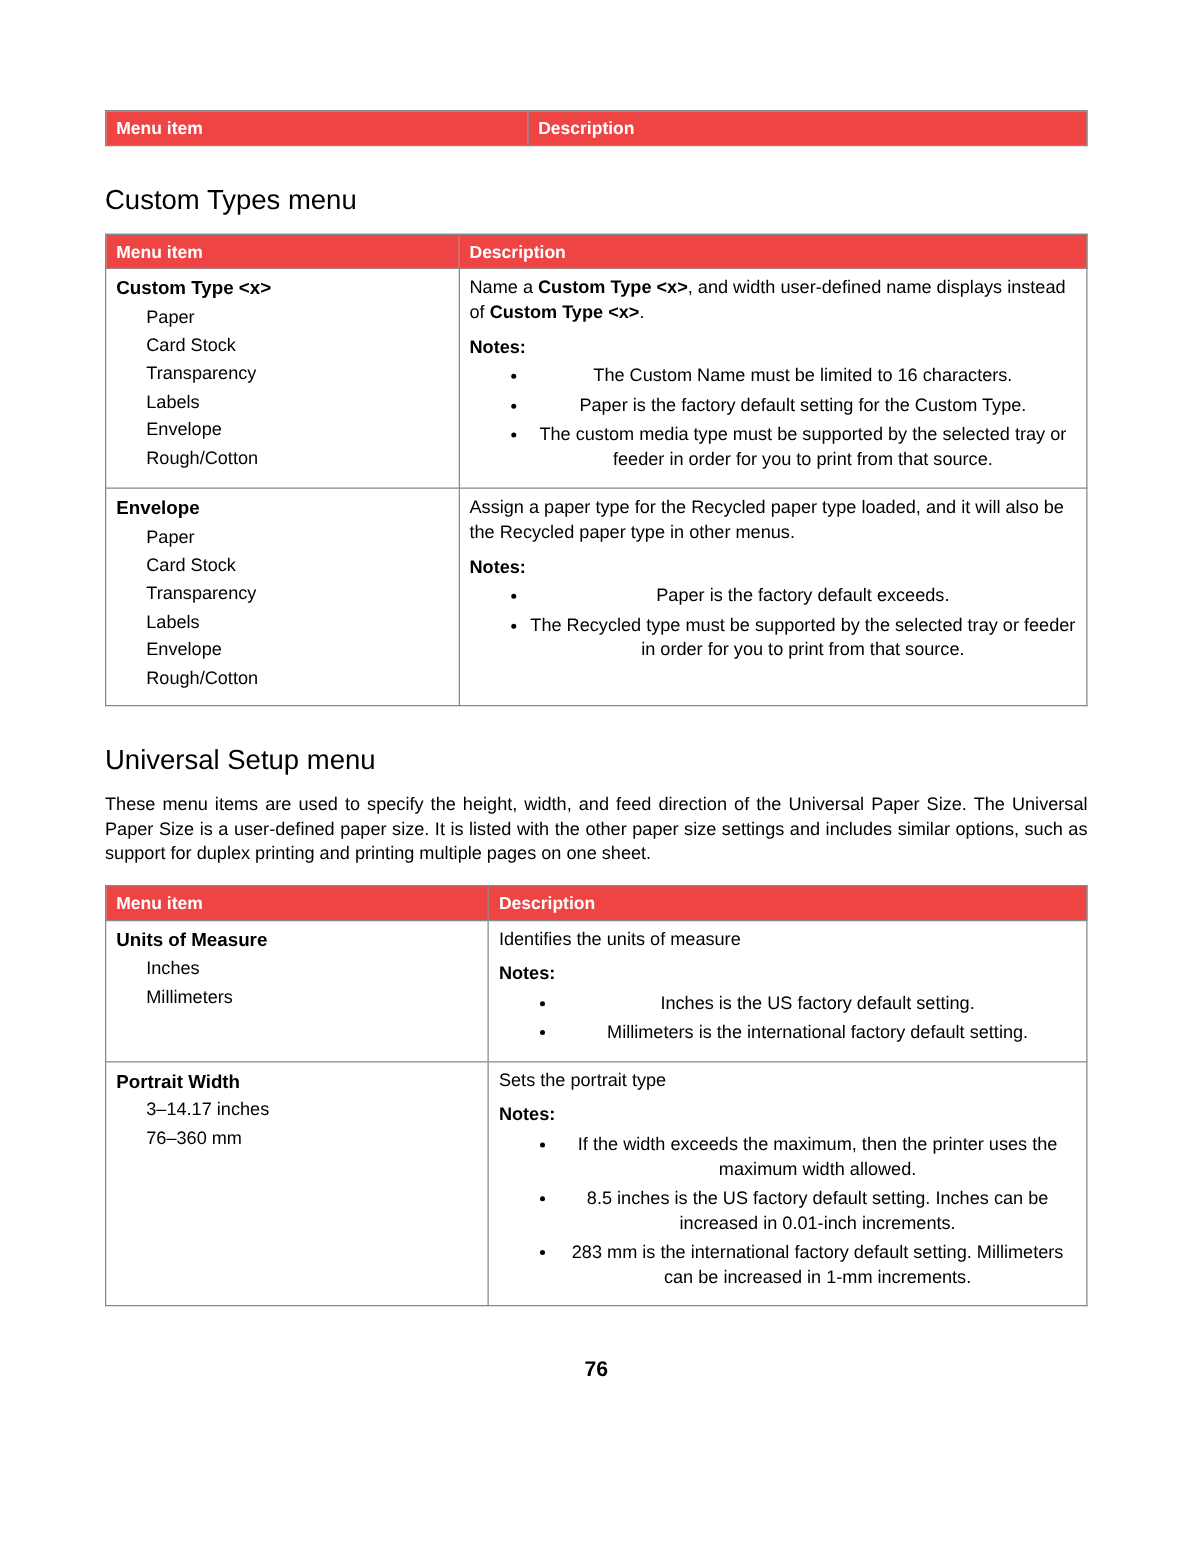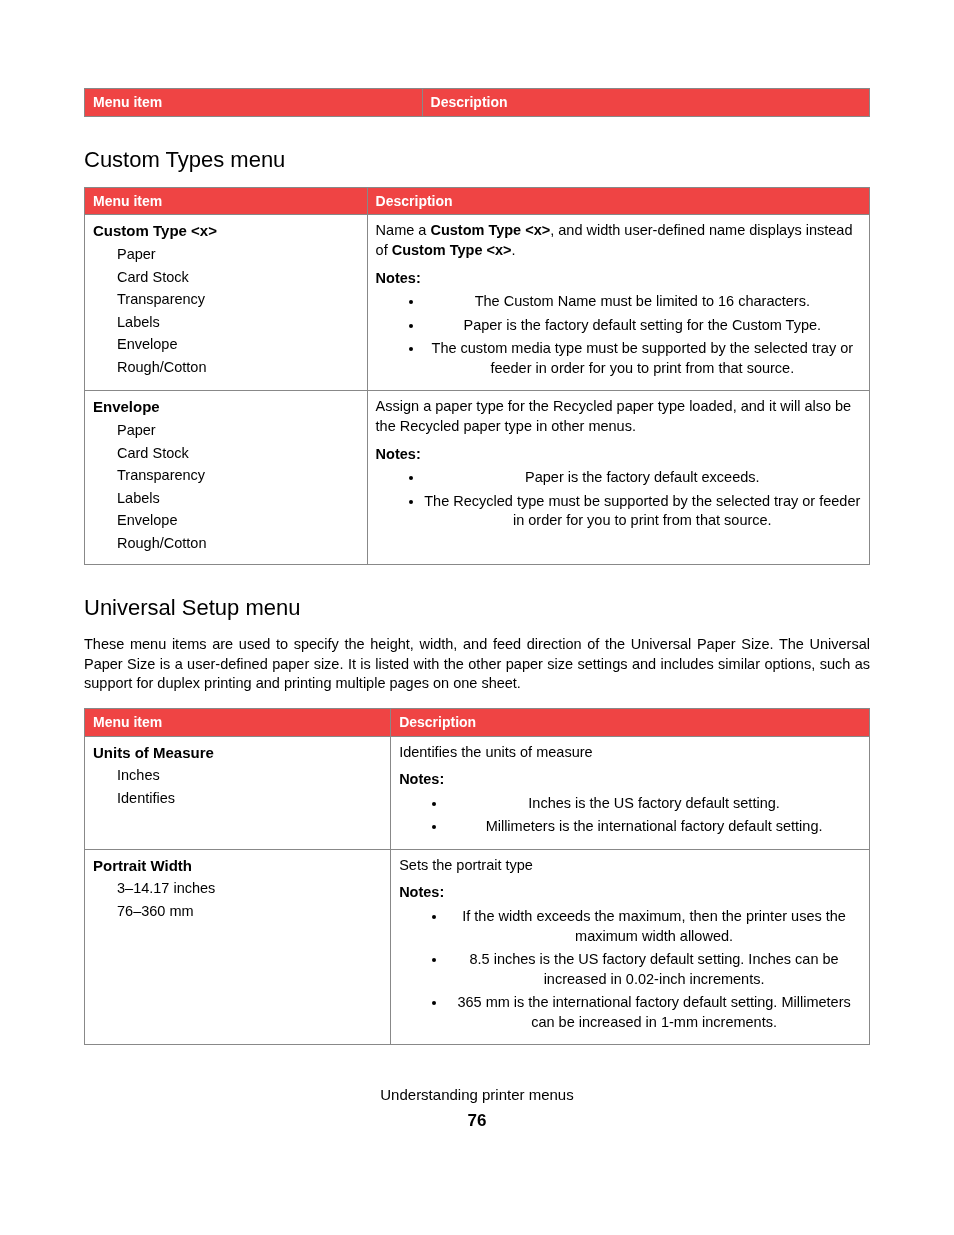--- a/index.html
+++ b/index.html
@@ -165,21 +165,21 @@
   <tbody>
       <tr>
     <th class="col-narrow3">Menu item</th>
     <th>Description</th>
   </tr>
   <tr>
     <td>
       <span class="menu-title">Units of Measure</span>
       <ul class="options indent">
         <li>Inches</li>
-        <li>Identifies</li>
+        <li>Millimeters</li>
       </ul>
     </td>
     <td>
       <div>Identifies the units of measure</div>
       <span class="notes-label">Notes:</span>
       <ul class="notes">
         <li>Inches is the US factory default setting.</li>
         <li>Millimeters is the international factory default setting.</li>
       </ul>
     </td>
@@ -190,24 +190,23 @@
       <ul class="options indent">
         <li>3–14.17 inches</li>
         <li>76–360 mm</li>
       </ul>
     </td>
     <td>
       <div>Sets the portrait type</div>
       <span class="notes-label">Notes:</span>
       <ul class="notes">
         <li>If the width exceeds the maximum, then the printer uses the maximum width allowed.</li>
-        <li>8.5 inches is the US factory default setting. Inches can be increased in 0.02-inch increments.</li>
-        <li>365 mm is the international factory default setting. Millimeters can be increased in 1-mm increments.</li>
+        <li>8.5 inches is the US factory default setting. Inches can be increased in 0.01-inch increments.</li>
+        <li>283 mm is the international factory default setting. Millimeters can be increased in 1-mm increments.</li>
       </ul>
     </td>
   </tr>
 </tbody>
   </table>
 
 <div class="footer">
-  <div>Understanding printer menus</div>
   <div class="pagenum">76</div>
 </div>
 
 </body></html>

